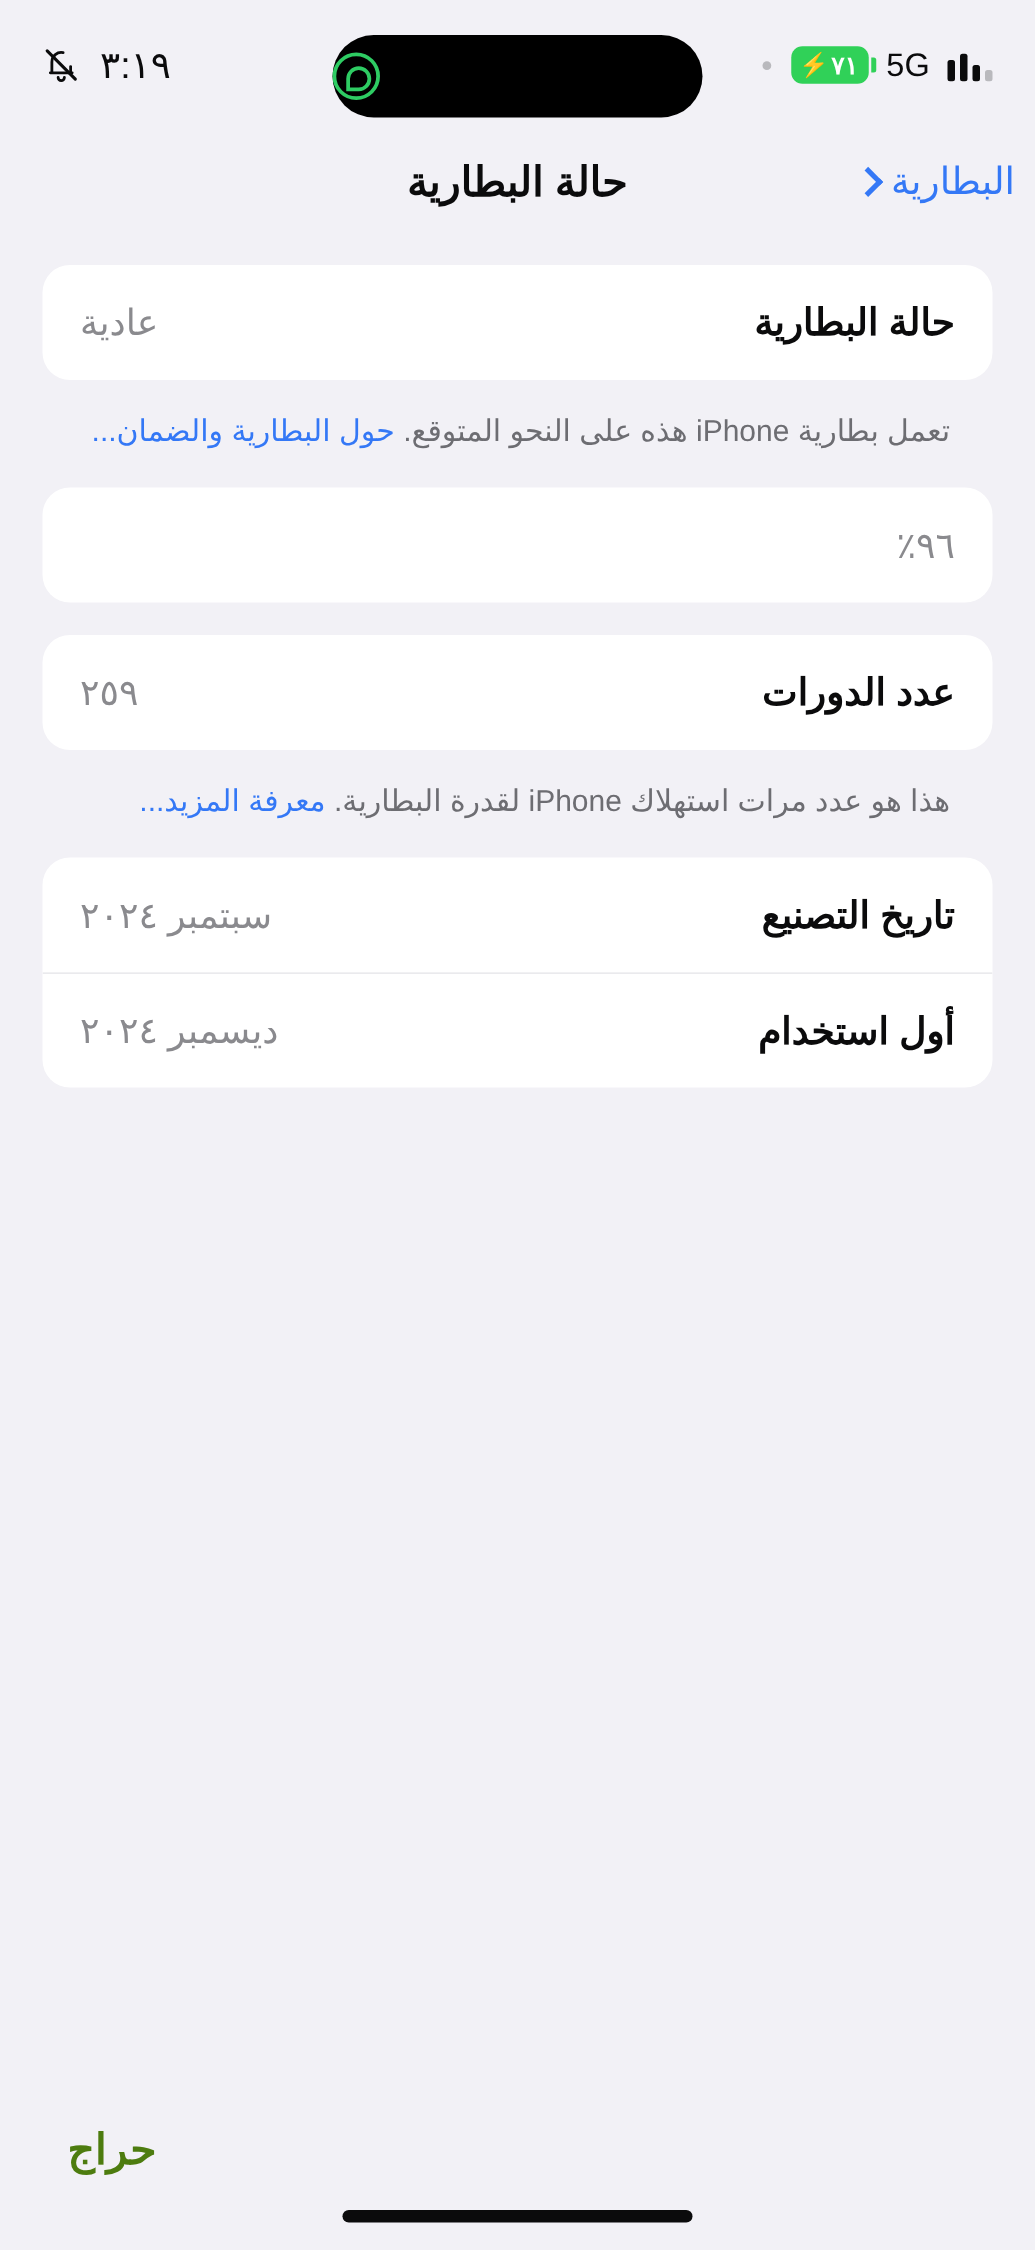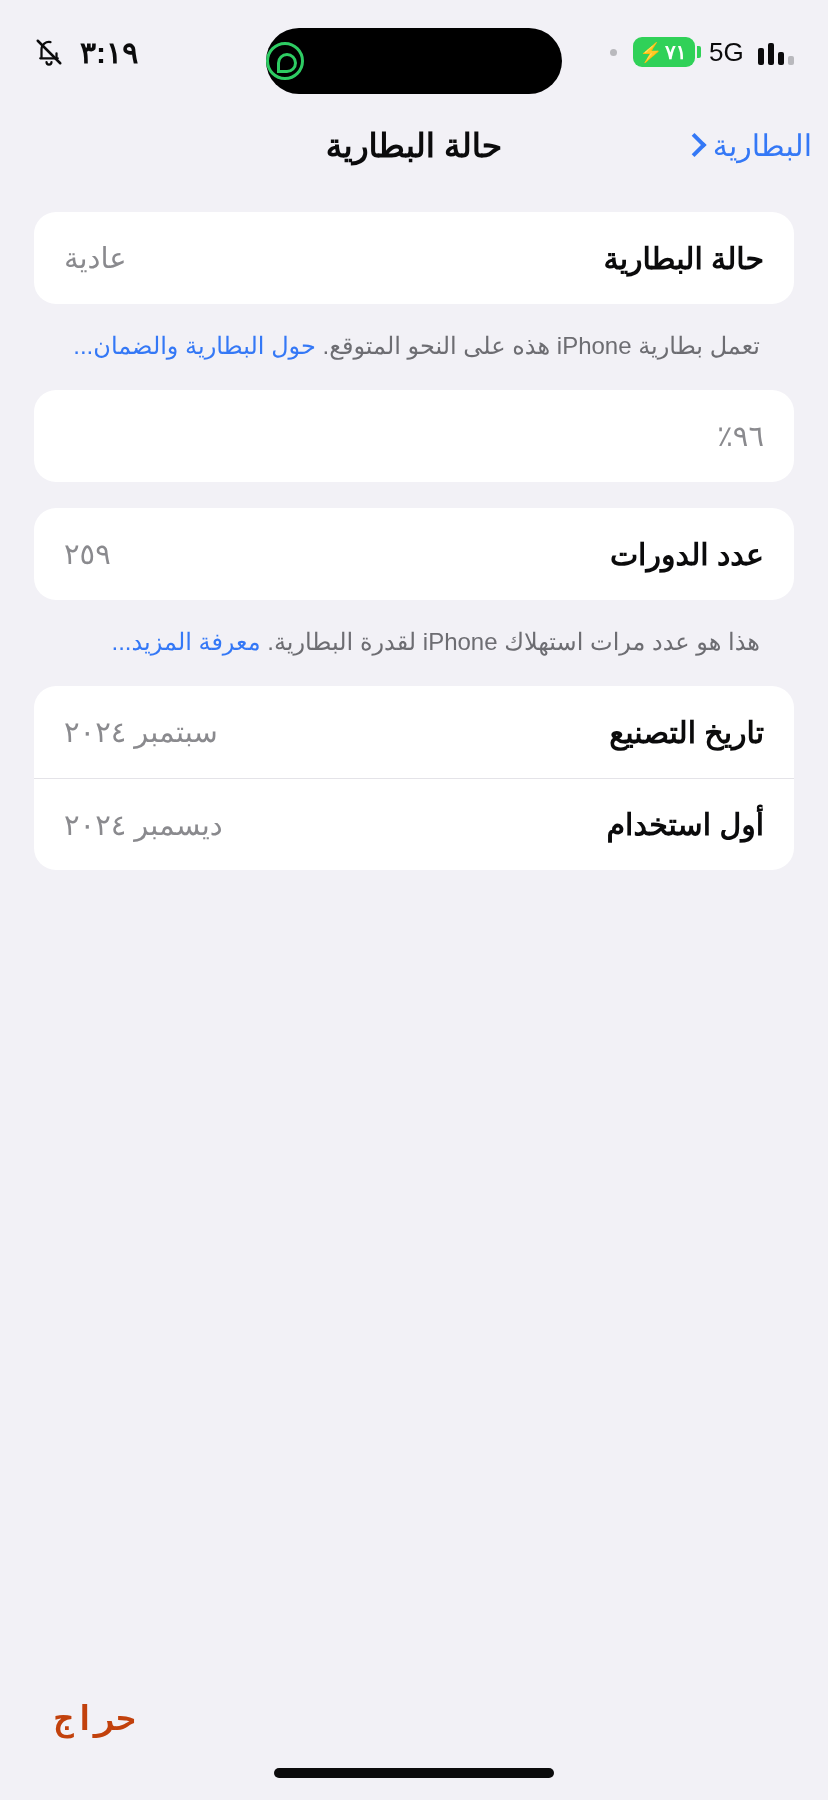--- a/index.html
+++ b/index.html
@@ -112,21 +112,21 @@
     gap:16px;
     direction:ltr;
   }
   .bell-muted {
     position:relative;
     width:30px; height:30px;
   }
   .bell-muted svg { display:block; }
   .clock {
     font-size:30px;
-    font-weight:700;
+    font-weight:400;
     color:#0b0b0c;
     letter-spacing:0.3px;
   }
 
   
   .nav-bar {
     height:82px;
     display:flex;
     align-items:center;
     justify-content:center;
@@ -195,25 +195,24 @@
     padding:24px 34px 0 34px;
     text-align:right;
   }
   .footnote .link { color:#3478f6; }
 
   .watermark {
     position:absolute;
     left:54px;
     bottom:60px;
     font-size:34px;
-    color:#c2410c;
+    color:#4d7c0f;
     font-weight:700;
     letter-spacing:1px;
     direction:rtl;
-    font-family:Liberation Mono, monospace;
   }
 
   .home-indicator {
     position:absolute;
     left:50%;
     transform:translateX(-50%);
     bottom:22px;
     width:280px;
     height:10px;
     border-radius:6px;

